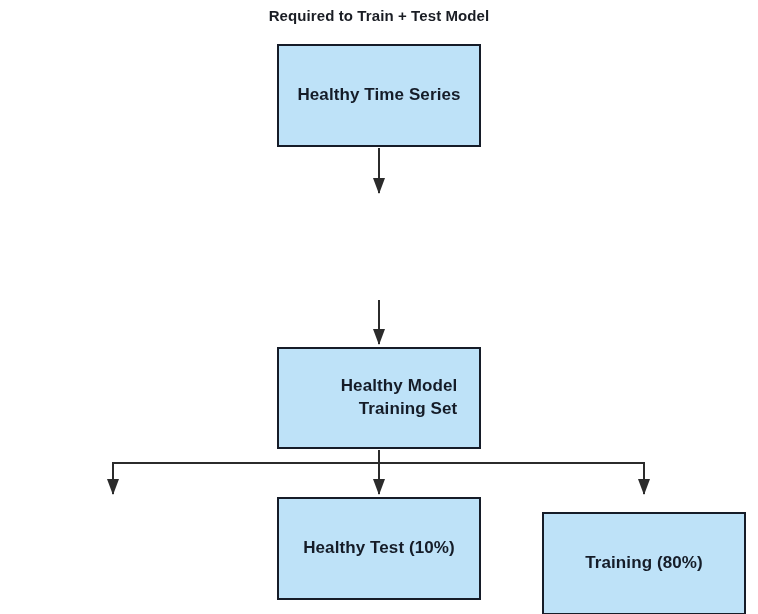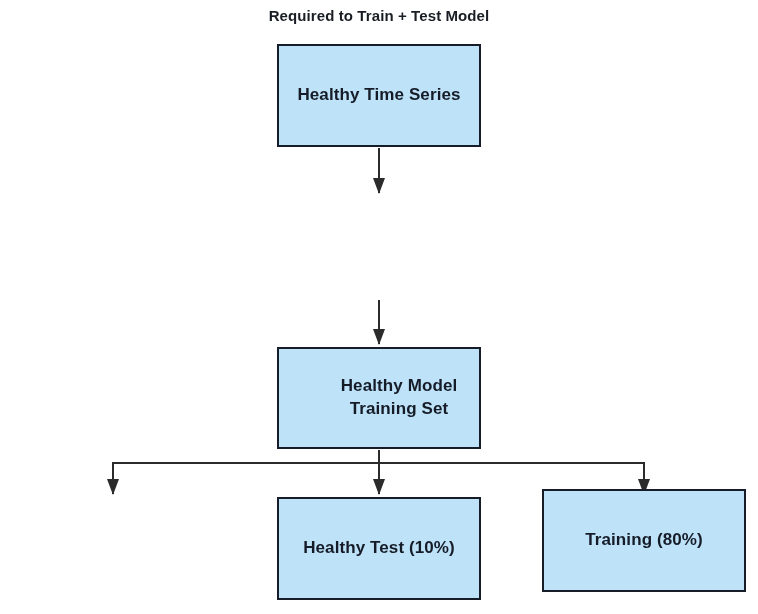--- a/index.html
+++ b/index.html
@@ -39,34 +39,34 @@
   .node {
     position: absolute;
     box-sizing: border-box;
     width: 204px;
     height: 103px;
     background: #bee2f8;
     border: 2px solid #161c28;
     display: flex;
     align-items: center;
     justify-content: center;
-    text-align: center;
+    text-align: right;
     font-size: 17px;
     font-weight: bold;
     color: #151c28;
     white-space: pre-line;
     line-height: 1.35;
     letter-spacing: 0.1px;
   }
   .n1 { left: 277px; top: 44px; }
   .n2 { left: 277px; top: 196px; }
   .n3 { left: 277px; top: 347px; height: 102px; padding-left: 40px; }
   .n4 { left: 12px;  top: 497px; }
   .n5 { left: 277px; top: 497px; }
-  .n6 { left: 542px; top: 489px; }
+  .n6 { left: 542px; top: 512px; }
 </style>
 </head>
 <body>
 
 <div class="canvas">
 
   <div class="title">Required to Train + Test Model</div>
 
   <svg class="connectors" width="758" height="614" viewBox="0 0 758 614" aria-hidden="true">
     <defs>

